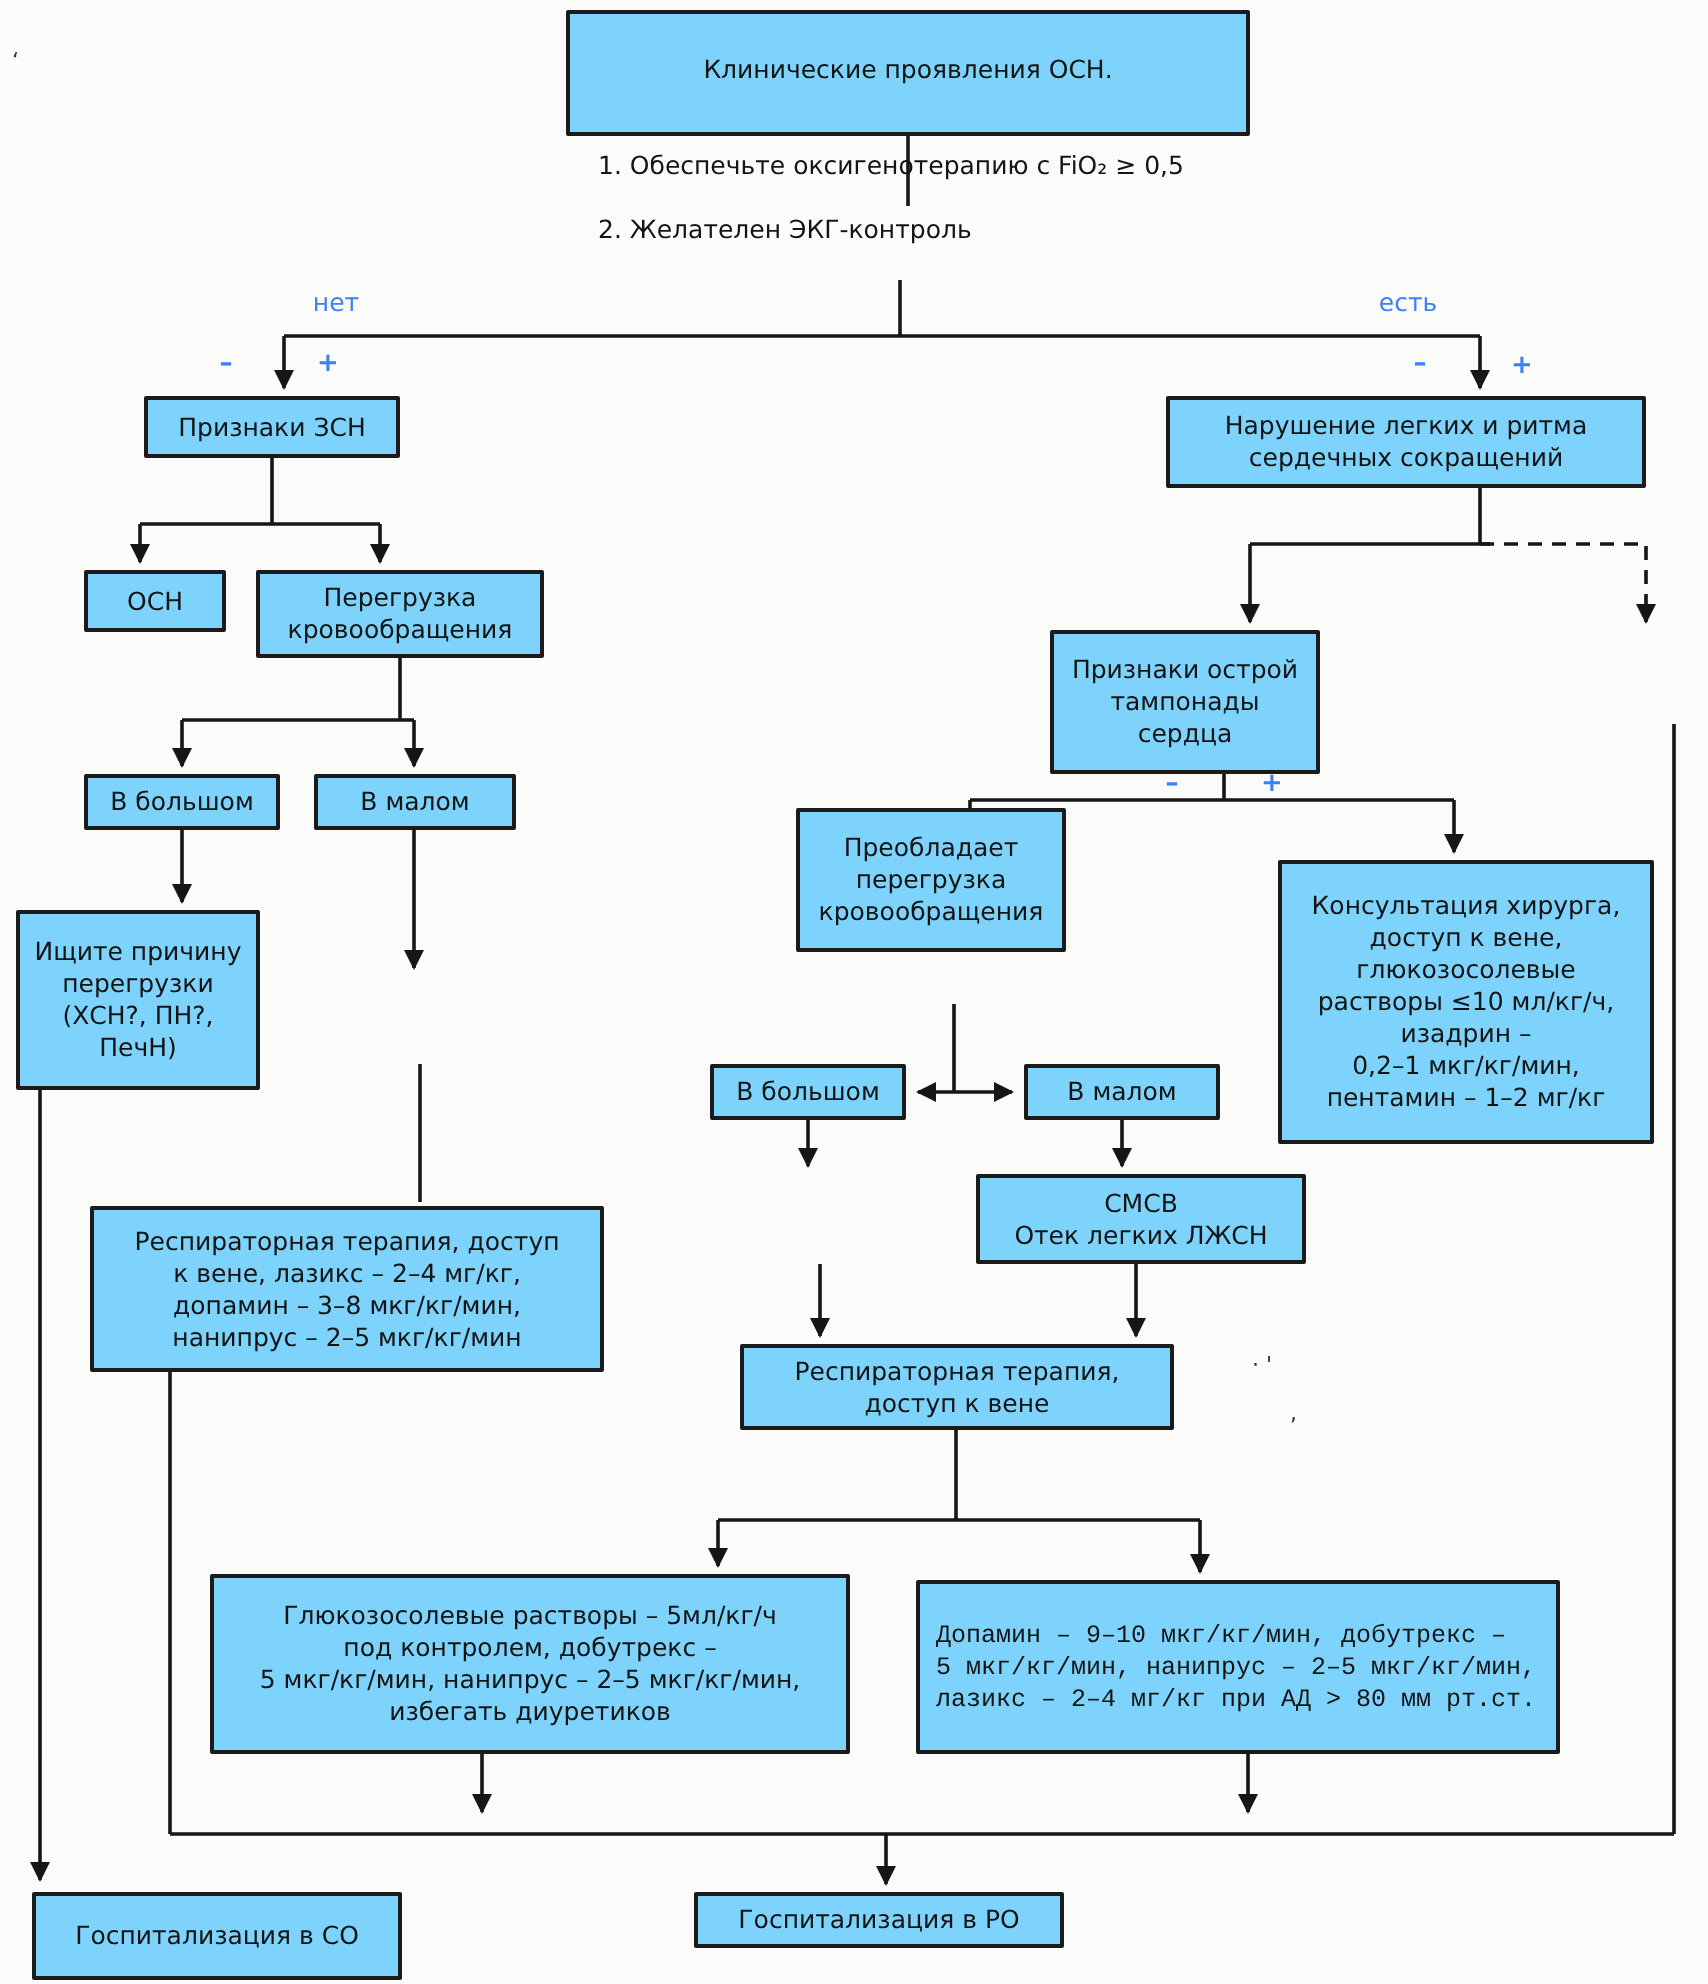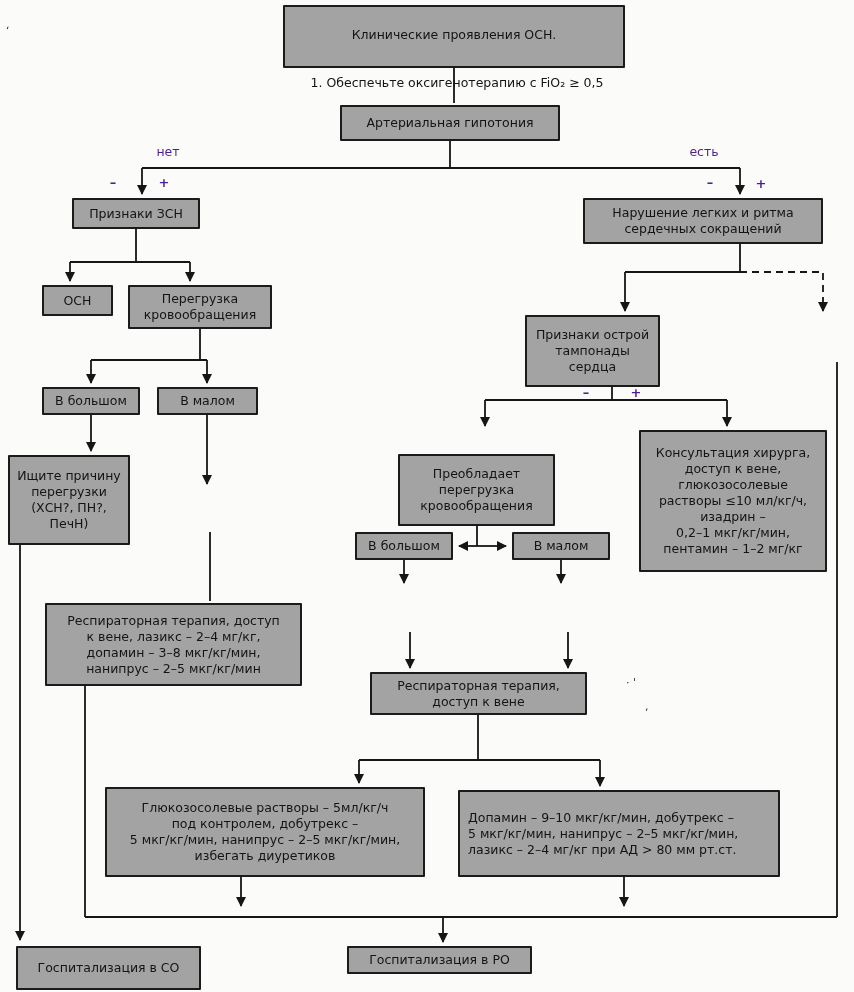--- a/index.html
+++ b/index.html
@@ -4,35 +4,35 @@
 <style>
   html,body{margin:0;padding:0;background:#fbfbfa;}
   #canvas{
     position:relative;width:854px;height:992px;
     font-family:"DejaVu Sans",sans-serif;color:#141414;
     background:#fbfbfa;overflow:hidden;
   }
   #lines{position:absolute;left:0;top:0;pointer-events:none;}
   .node{
     position:absolute;box-sizing:border-box;
-    border:2px solid #1b1b1b;background:#a3a3a3;
+    border:2px solid #1b1b1b;background:#7dd3fc;
     display:flex;align-items:center;justify-content:center;
     text-align:center;white-space:pre-line;
     font-size:12.5px;line-height:1.28;padding:2px 4px;
     border-radius:1px;
   }
-  .node.left-align{justify-content:flex-start;text-align:left;}
+  .node.left-align{justify-content:flex-start;text-align:left;font-family:Liberation Mono, monospace;}
   .lbl{
-    position:absolute;font-size:12.5px;color:#4c1d95;
+    position:absolute;font-size:12.5px;color:#3b82f6;
     transform:translate(-50%,-50%);white-space:nowrap;
   }
   .sign{font-weight:bold;font-size:13px;}
   .artifact{position:absolute;font-size:11px;color:#333;}
   #clinical{display:block;text-align:center;padding:4px 8px;}
-  #clinical .items{text-align:center;margin-left:6px;}
+  #clinical .items{text-align:left;margin-left:6px;}
 </style>
 </head>
 <body>
 
 <div id="canvas">
 
   <svg id="lines" width="854" height="992">
     <defs>
       <marker id="arr" markerUnits="userSpaceOnUse" markerWidth="14" markerHeight="14" refX="9" refY="5" orient="auto">
         <path d="M0,0 L10,5 L0,10 Z" fill="#161616"></path>
@@ -93,21 +93,20 @@
   <span class="artifact" style="left:645px;top:700px">,</span>
 
   <div class="node" id="clinical" style="left:283px;top:5px;width:342px;height:63px">
     <div>Клинические проявления ОСН.</div>
     <div class="items">
       <div>1. Обеспечьте оксигенотерапию с FiO₂ ≥ 0,5</div>
       <div>2. Желателен ЭКГ-контроль</div>
     </div>
   </div>
 
-  <div class="node" style="left:340px;top:105px;width:220px;height:36px">Артериальная гипотония</div>
 
   <div class="node" style="left:72px;top:198px;width:128px;height:31px">Признаки ЗСН</div>
 
   <div class="node" style="left:583px;top:198px;width:240px;height:46px">Нарушение легких и ритма
 сердечных сокращений</div>
 
   <div class="node" style="left:42px;top:285px;width:71px;height:31px">ОСН</div>
 
   <div class="node" style="left:128px;top:285px;width:144px;height:44px">Перегрузка
 кровообращения</div>
@@ -124,37 +123,39 @@
 
   <div class="node" style="left:45px;top:603px;width:257px;height:83px">Респираторная терапия, доступ
 к вене, лазикс – 2–4 мг/кг,
 допамин – 3–8 мкг/кг/мин,
 нанипрус – 2–5 мкг/кг/мин</div>
 
   <div class="node" style="left:525px;top:315px;width:135px;height:72px">Признаки острой
 тампонады сердца</div>
 
 
-  <div class="node" style="left:398px;top:454px;width:157px;height:72px">Преобладает
+  <div class="node" style="left:398px;top:404px;width:135px;height:72px">Преобладает
 перегрузка
 кровообращения</div>
 
   <div class="node" style="left:639px;top:430px;width:188px;height:142px">Консультация хирурга,
 доступ к вене,
 глюкозосолевые
 растворы ≤10 мл/кг/ч,
 изадрин –
 0,2–1 мкг/кг/мин,
 пентамин – 1–2 мг/кг</div>
 
   <div class="node" style="left:355px;top:532px;width:98px;height:28px">В большом</div>
 
   <div class="node" style="left:512px;top:532px;width:98px;height:28px">В малом</div>
 
 
+  <div class="node" style="left:488px;top:587px;width:165px;height:45px">СМСВ
+Отек легких ЛЖСН</div>
 
   <div class="node" style="left:370px;top:672px;width:217px;height:43px">Респираторная терапия,
 доступ к вене</div>
 
   <div class="node" style="left:105px;top:787px;width:320px;height:90px">Глюкозосолевые растворы – 5мл/кг/ч
 под контролем, добутрекс –
 5 мкг/кг/мин, нанипрус – 2–5 мкг/кг/мин,
 избегать диуретиков</div>
 
   <div class="node left-align" style="left:458px;top:790px;width:322px;height:87px;padding-left:8px">Допамин – 9–10 мкг/кг/мин, добутрекс –

